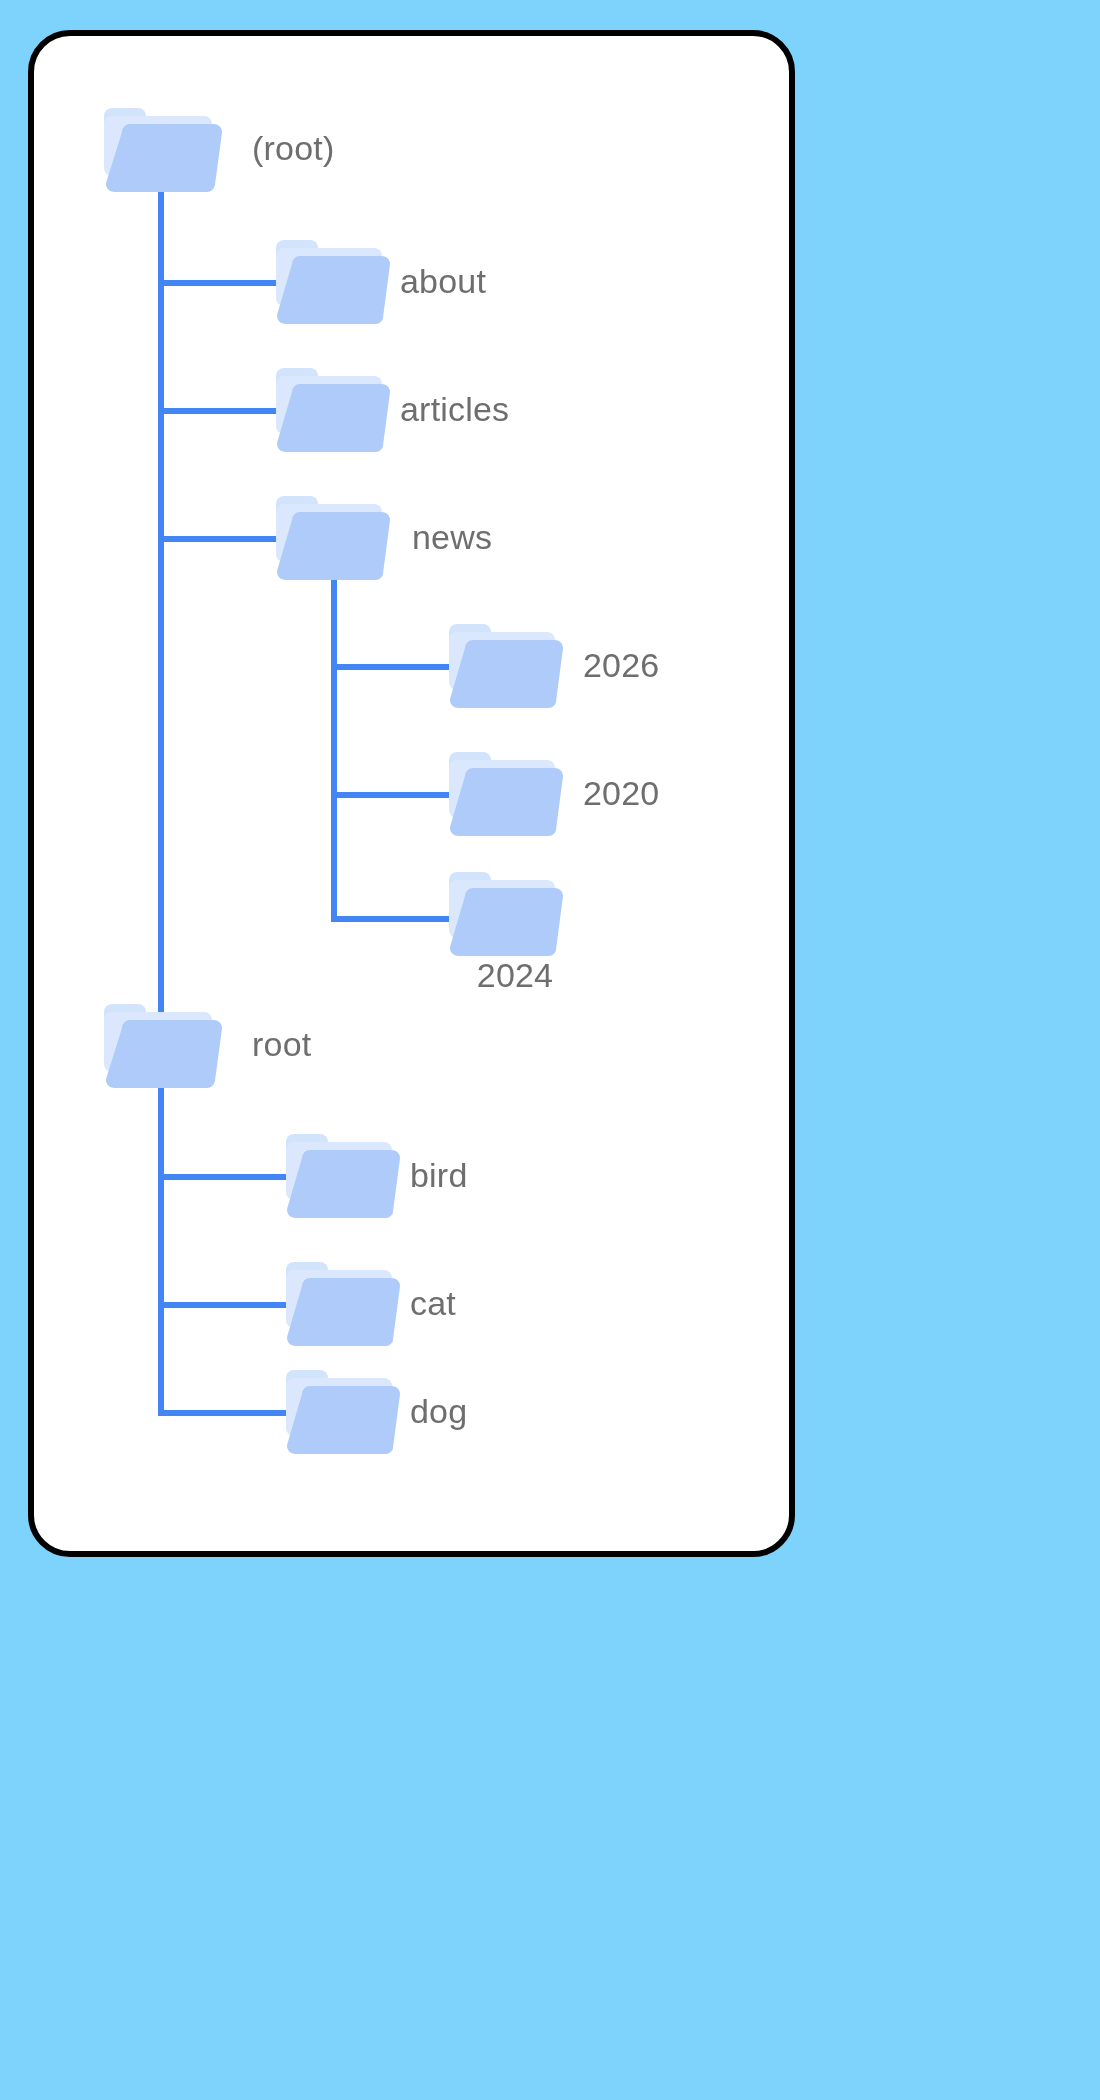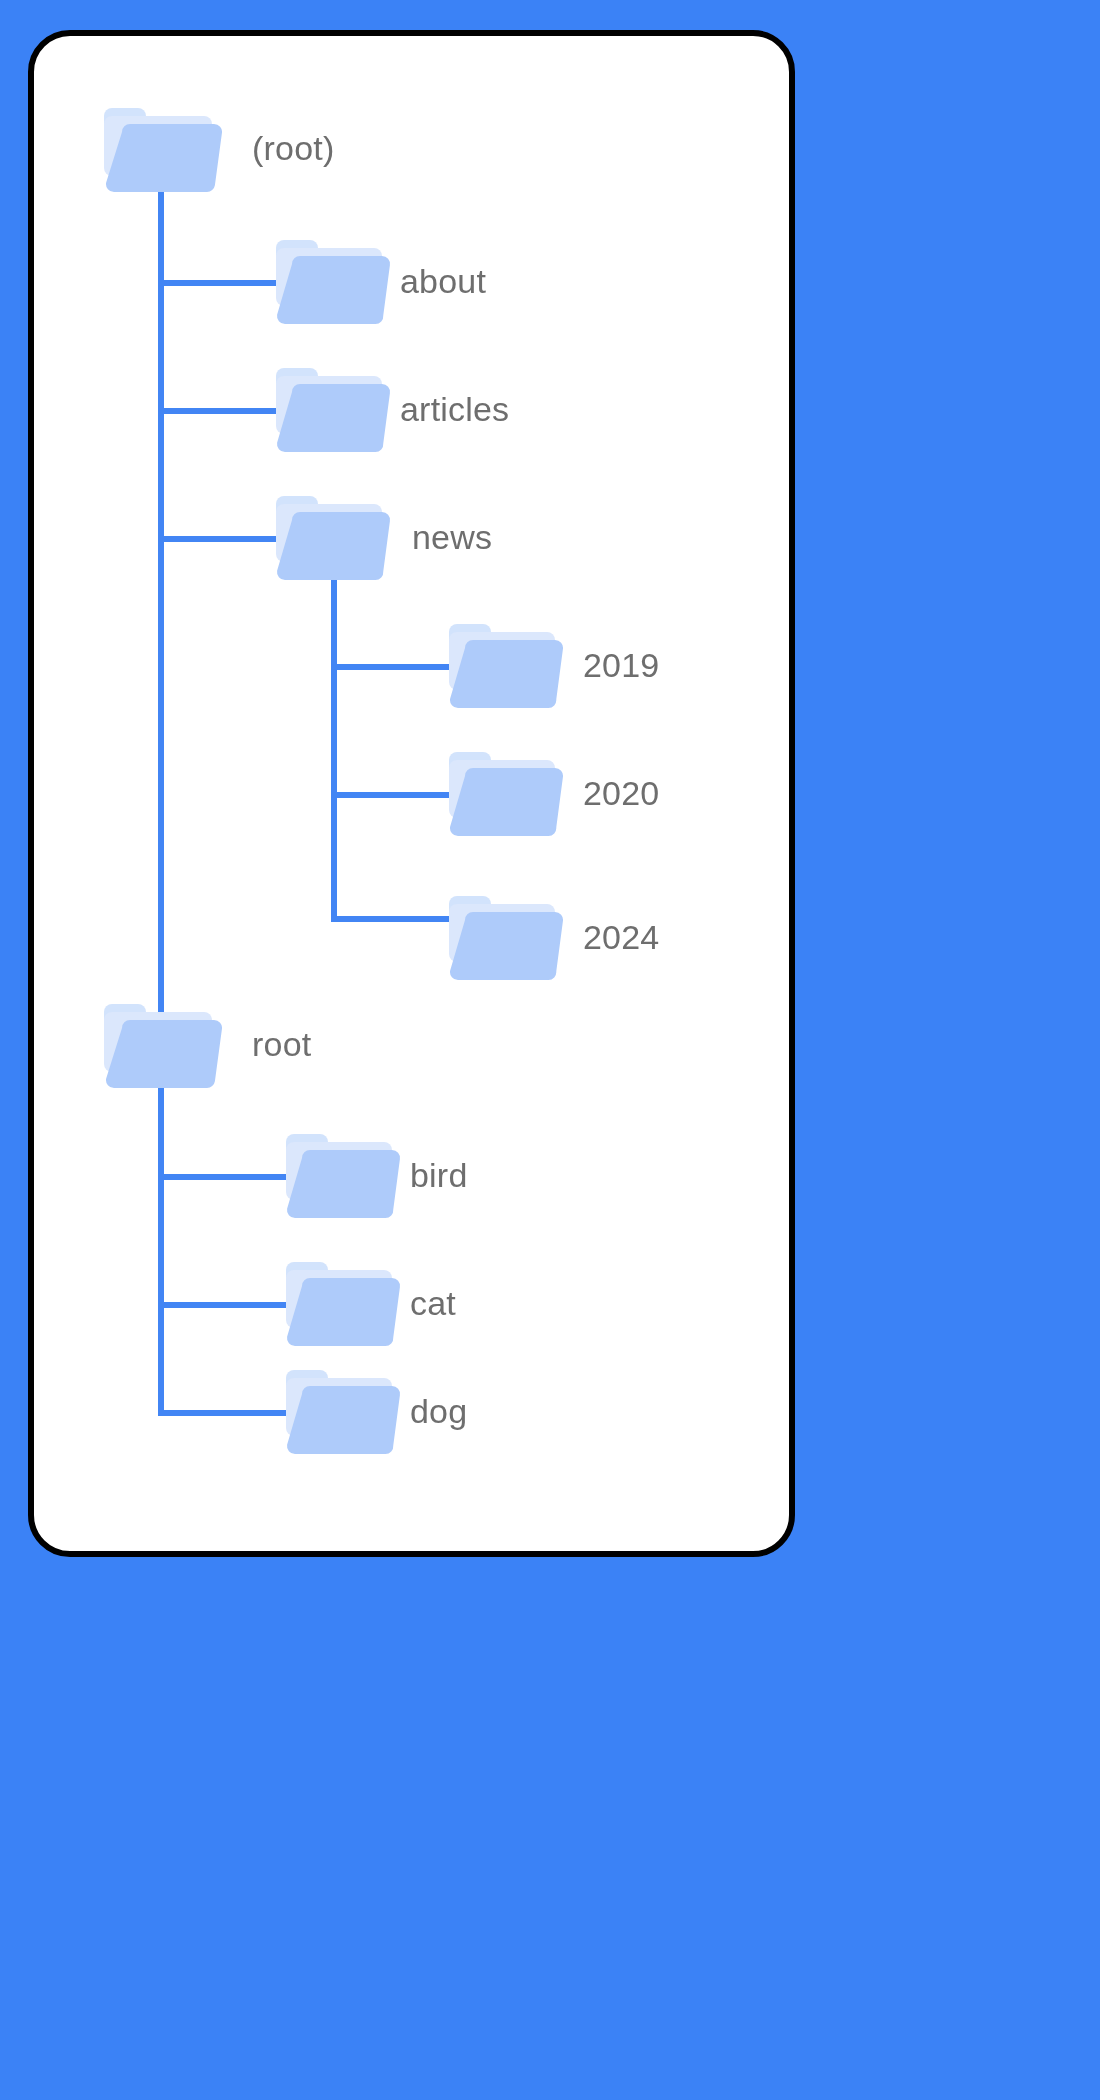--- a/index.html
+++ b/index.html
@@ -13,21 +13,21 @@
     height: 2100px;
     font-family: "Liberation Sans", "DejaVu Sans", sans-serif;
     overflow: hidden;
   }
 
   
   #canvas {
     position: relative;
     width: 1100px;
     height: 2100px;
-    background: #3b82f6;
+    background: #7dd3fc;
   }
   #card {
     position: absolute;
     left: 28px;
     top: 30px;
     width: 755px;
     height: 1515px;
     background: #ffffff;
     border: 6px solid #000000;
     border-radius: 42px;
@@ -152,35 +152,35 @@
       </div>
 
       <div class="node" style="left:413px; top:584px;">
         <span class="folder small">
           <svg viewBox="0 0 118 90" width="118" height="90" aria-hidden="true">
             <path d="M2 12a8 8 0 0 1 8-8h26a8 8 0 0 1 8 8v12H2z" fill="#d2e3fc"></path>
             <path d="M2 20a8 8 0 0 1 8-8h90a8 8 0 0 1 8 8v42a8 8 0 0 1-8 8H10a8 8 0 0 1-8-8z" fill="#dbe7fc"></path>
             <path d="M18 28a8 8 0 0 1 8-8h82a8 8 0 0 1 7.9 9.3l-6.6 50A8 8 0 0 1 101.4 88H11a8 8 0 0 1-7.9-9.3z" fill="#aecbfa"></path>
           </svg>
         </span>
-        <span class="node-label gap-narrow">2019</span>
+        <span class="node-label gap-narrow">2026</span>
       </div>
 
       <div class="node" style="left:413px; top:712px;">
         <span class="folder small">
           <svg viewBox="0 0 118 90" width="118" height="90" aria-hidden="true">
             <path d="M2 12a8 8 0 0 1 8-8h26a8 8 0 0 1 8 8v12H2z" fill="#d2e3fc"></path>
             <path d="M2 20a8 8 0 0 1 8-8h90a8 8 0 0 1 8 8v42a8 8 0 0 1-8 8H10a8 8 0 0 1-8-8z" fill="#dbe7fc"></path>
             <path d="M18 28a8 8 0 0 1 8-8h82a8 8 0 0 1 7.9 9.3l-6.6 50A8 8 0 0 1 101.4 88H11a8 8 0 0 1-7.9-9.3z" fill="#aecbfa"></path>
           </svg>
         </span>
         <span class="node-label gap-narrow">2020</span>
       </div>
 
-      <div class="node" style="left:413px; top:856px;">
+      <div class="node" style="left:413px; top:832px;flex-direction:column;">
         <span class="folder small">
           <svg viewBox="0 0 118 90" width="118" height="90" aria-hidden="true">
             <path d="M2 12a8 8 0 0 1 8-8h26a8 8 0 0 1 8 8v12H2z" fill="#d2e3fc"></path>
             <path d="M2 20a8 8 0 0 1 8-8h90a8 8 0 0 1 8 8v42a8 8 0 0 1-8 8H10a8 8 0 0 1-8-8z" fill="#dbe7fc"></path>
             <path d="M18 28a8 8 0 0 1 8-8h82a8 8 0 0 1 7.9 9.3l-6.6 50A8 8 0 0 1 101.4 88H11a8 8 0 0 1-7.9-9.3z" fill="#aecbfa"></path>
           </svg>
         </span>
         <span class="node-label gap-narrow">2024</span>
       </div>
 

